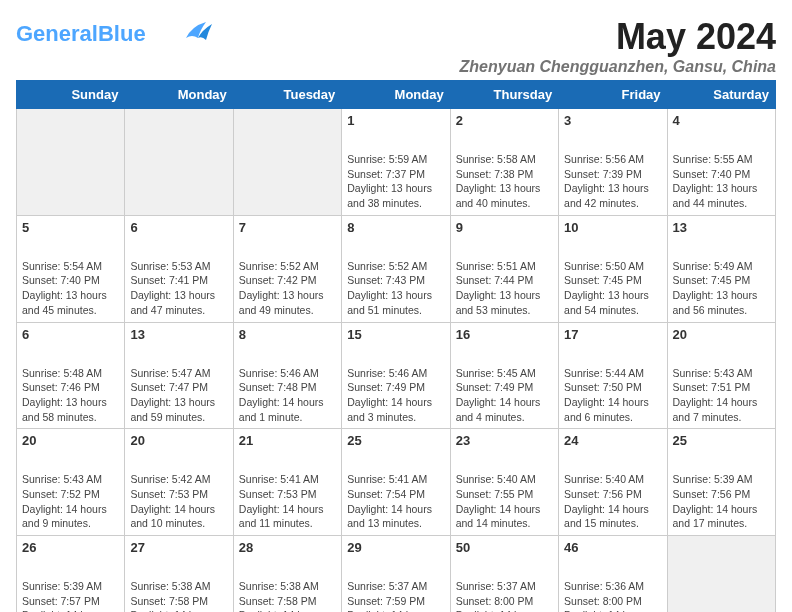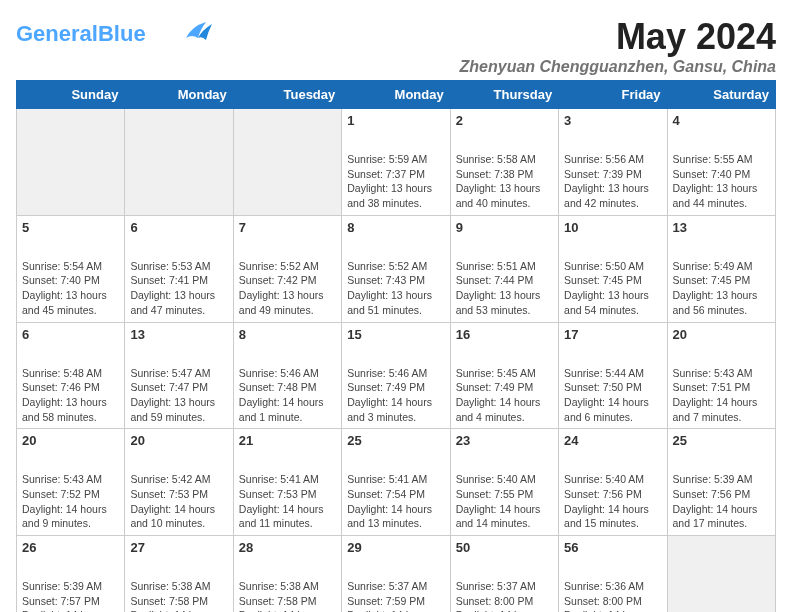--- a/index.html
+++ b/index.html
@@ -248,19 +248,19 @@
         </td>
         <td>
           <div class="day-number">29</div>
           <div class="day-info">Sunrise: 5:37 AM<br>Sunset: 7:59 PM<br>Daylight: 14 hours<br>and 21 minutes.</div>
         </td>
         <td>
           <div class="day-number">50</div>
           <div class="day-info">Sunrise: 5:37 AM<br>Sunset: 8:00 PM<br>Daylight: 14 hours<br>and 22 minutes.</div>
         </td>
         <td>
-          <div class="day-number">56</div>
+          <div class="day-number">46</div>
           <div class="day-info">Sunrise: 5:36 AM<br>Sunset: 8:00 PM<br>Daylight: 14 hours<br>and 23 minutes.</div>
         </td>
         <td class="empty"></td>
       </tr>
     </tbody>
 </table>
 
 </body></html>

